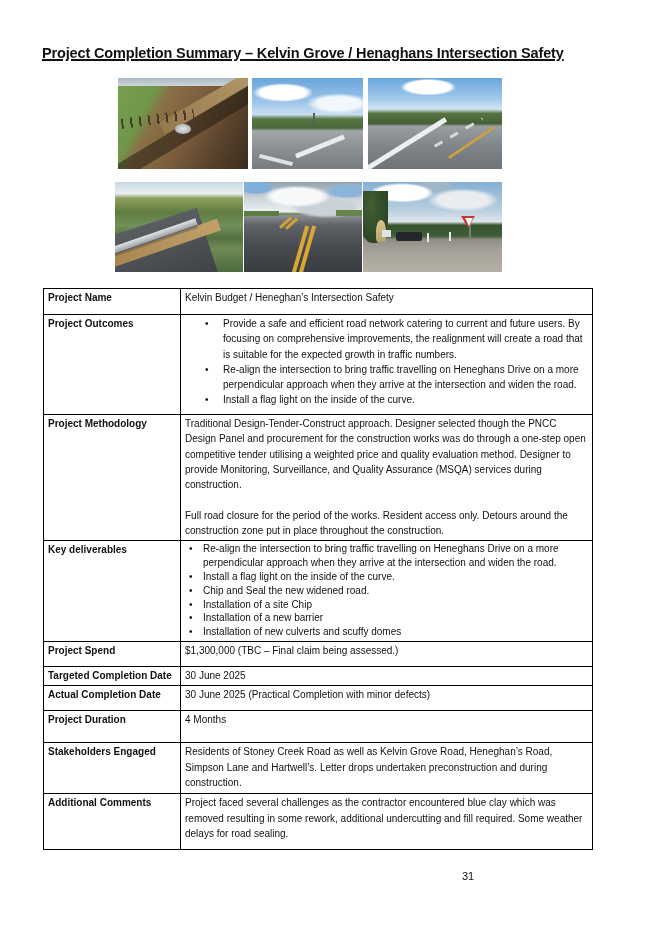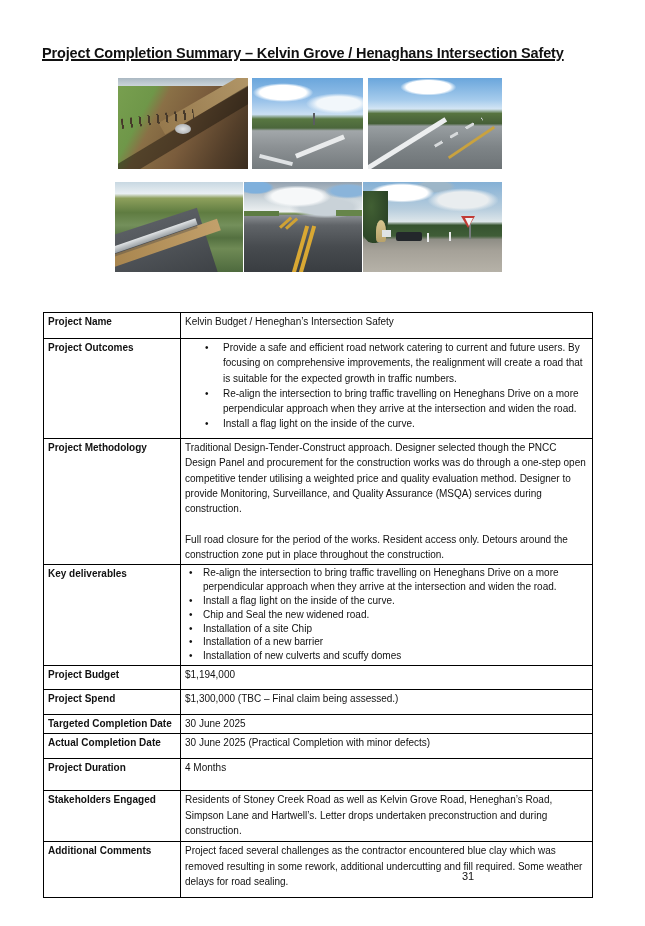--- a/index.html
+++ b/index.html
@@ -79,21 +79,21 @@
   .p6-post2{left:62%;top:56%;width:2px;height:9px;background:#e8eaeb;}
   .p6-sign-pole{right:22%;top:44%;width:2px;height:17px;background:#777b7e;}
   .p6-giveway{right:19.2%;top:38%;width:0;height:0;
       border-left:7px solid transparent;border-right:7px solid transparent;border-top:12px solid #c23b35;}
   .p6-giveway-inner{right:21%;top:40.5%;width:0;height:0;
       border-left:4.5px solid transparent;border-right:4.5px solid transparent;border-top:8px solid #f2f3f4;}
   
   table.summary{
     position:absolute;left:43px;top:288px;width:550px;
     border-collapse:collapse;table-layout:fixed;
-    font-size:10px;line-height:15.3px;margin-top:24px;
+    font-size:10px;line-height:15.3px;
   }
   table.summary td{
     border:1px solid #000;vertical-align:top;
     padding:1px 4px 2px 4px;overflow:hidden;
   }
   td.lbl{width:128px;font-weight:700;white-space:nowrap;padding-left:2px;}
   td.val p{margin:0;}
   td.val p + p{margin-top:15.3px;}
   ul.blt{margin:0;list-style:none;}
   ul.blt li{position:relative;}
@@ -179,24 +179,20 @@
       <ul class="blt deliv">
         <li>Re-align the intersection to bring traffic travelling on Heneghans Drive on a more perpendicular approach when they arrive at the intersection and widen the road.</li>
         <li>Install a flag light on the inside of the curve.</li>
         <li>Chip and Seal the new widened road.</li>
         <li>Installation of a site Chip</li>
         <li>Installation of a new barrier</li>
         <li>Installation of new culverts and scuffy domes</li>
       </ul>
     </td>
   </tr>
-  <tr style="height:24px;">
-    <td class="lbl">Project Budget</td>
-    <td class="val">$1,194,000</td>
-  </tr>
   <tr style="height:25px;">
     <td class="lbl">Project Spend</td>
     <td class="val">$1,300,000 (TBC – Final claim being assessed.)</td>
   </tr>
   <tr style="height:19px;">
     <td class="lbl">Targeted Completion Date</td>
     <td class="val">30 June 2025</td>
   </tr>
   <tr style="height:25px;">
     <td class="lbl">Actual Completion Date</td>

